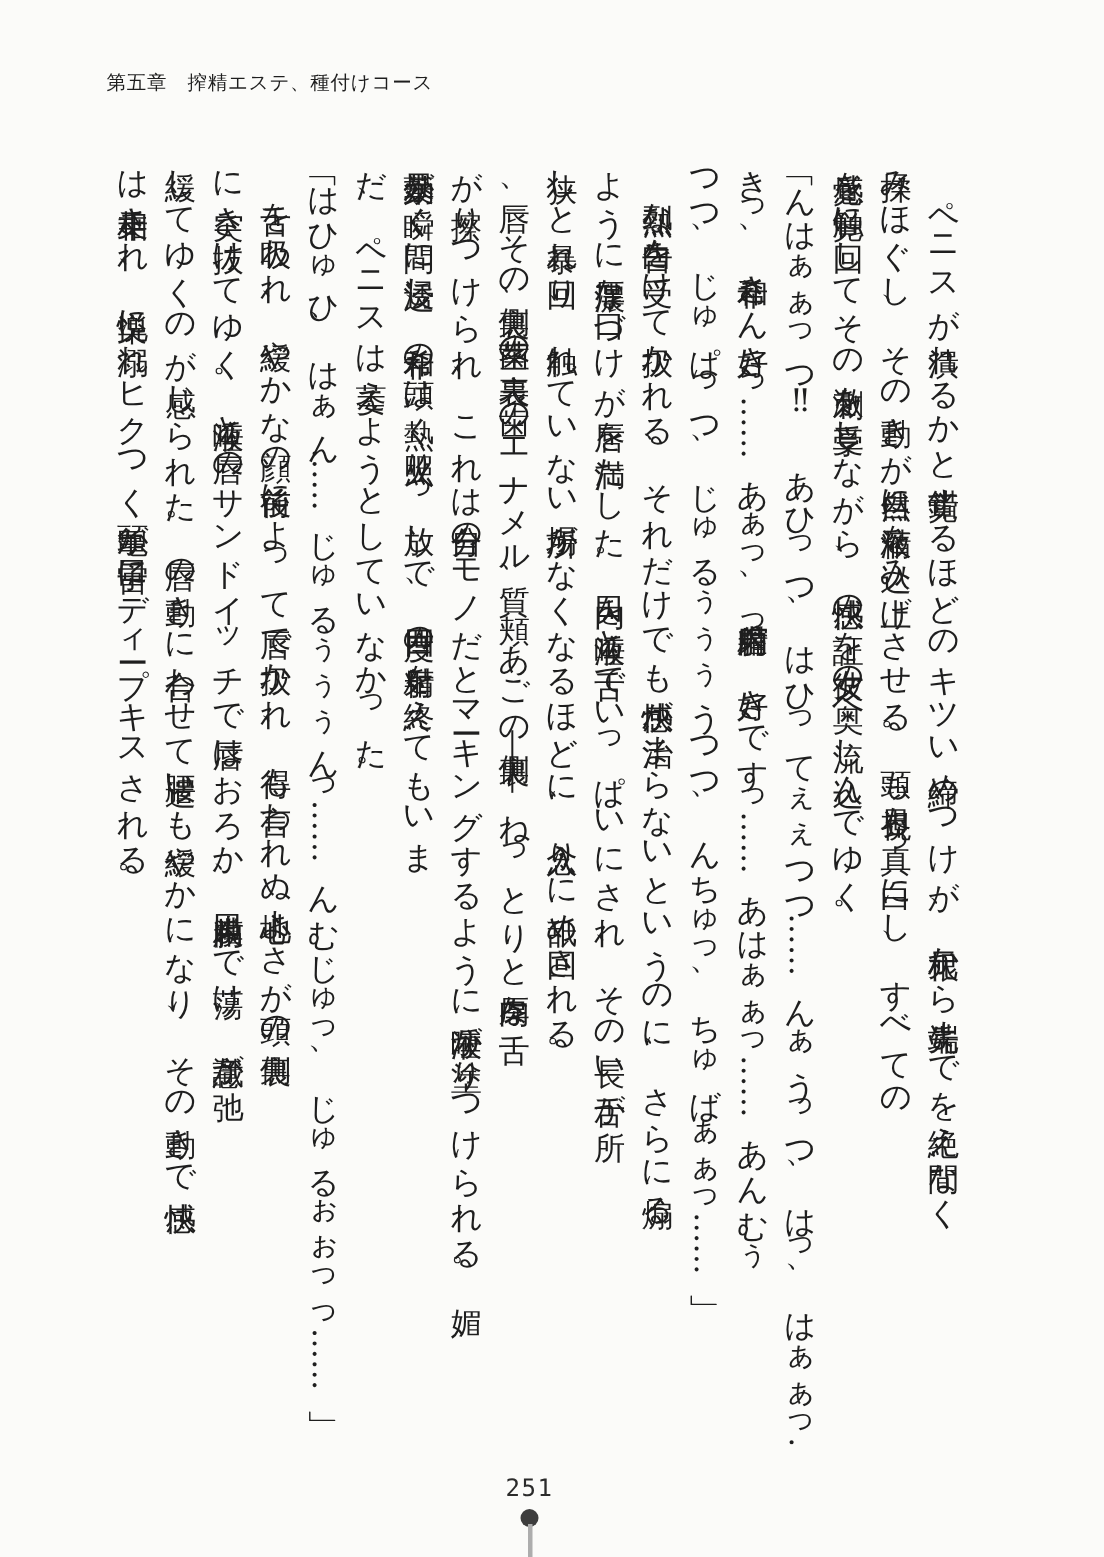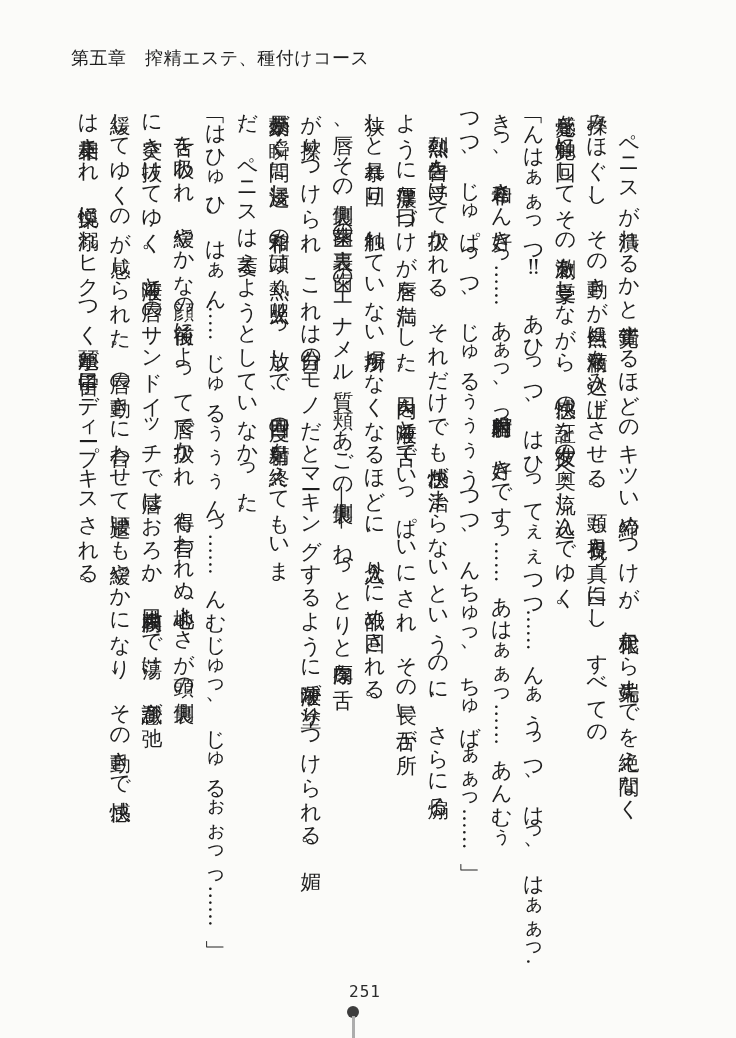--- a/index.html
+++ b/index.html
@@ -14,21 +14,21 @@
     position:relative;
     width:736px;height:1038px;
     background:var(--bg);
     overflow:hidden;
     font-family:"DejaVu Serif","Liberation Serif",serif;
     color:var(--ink);
   }
   .chapter-header{
     position:absolute;
     left:71px;top:46px;
-    font-size:18px;
+    font-size:13px;
     letter-spacing:0.5px;
     white-space:nowrap;
     color:var(--ink);
   }
   .text-block{
     position:absolute;
     top:99px;left:71px;
     width:573px;height:864px;
     writing-mode:vertical-rl;
     text-orientation:mixed;
@@ -45,21 +45,20 @@
   .indent-half{text-indent:0.55em;}
   .page-number{
     position:absolute;
     top:982px;left:0;
     width:706px;
     text-align:center;
     font-family:"DejaVu Sans Mono","Liberation Mono",monospace;
     font-size:16px;
     letter-spacing:1px;
     color:#2b2b2b;
-    margin-left:12px;
   }
   .pin-dot{
     position:absolute;
     left:347px;top:1006px;
     width:12px;height:12px;
     border-radius:50%;
     background:var(--pin-dot);
   }
   .pin-line{
     position:absolute;

